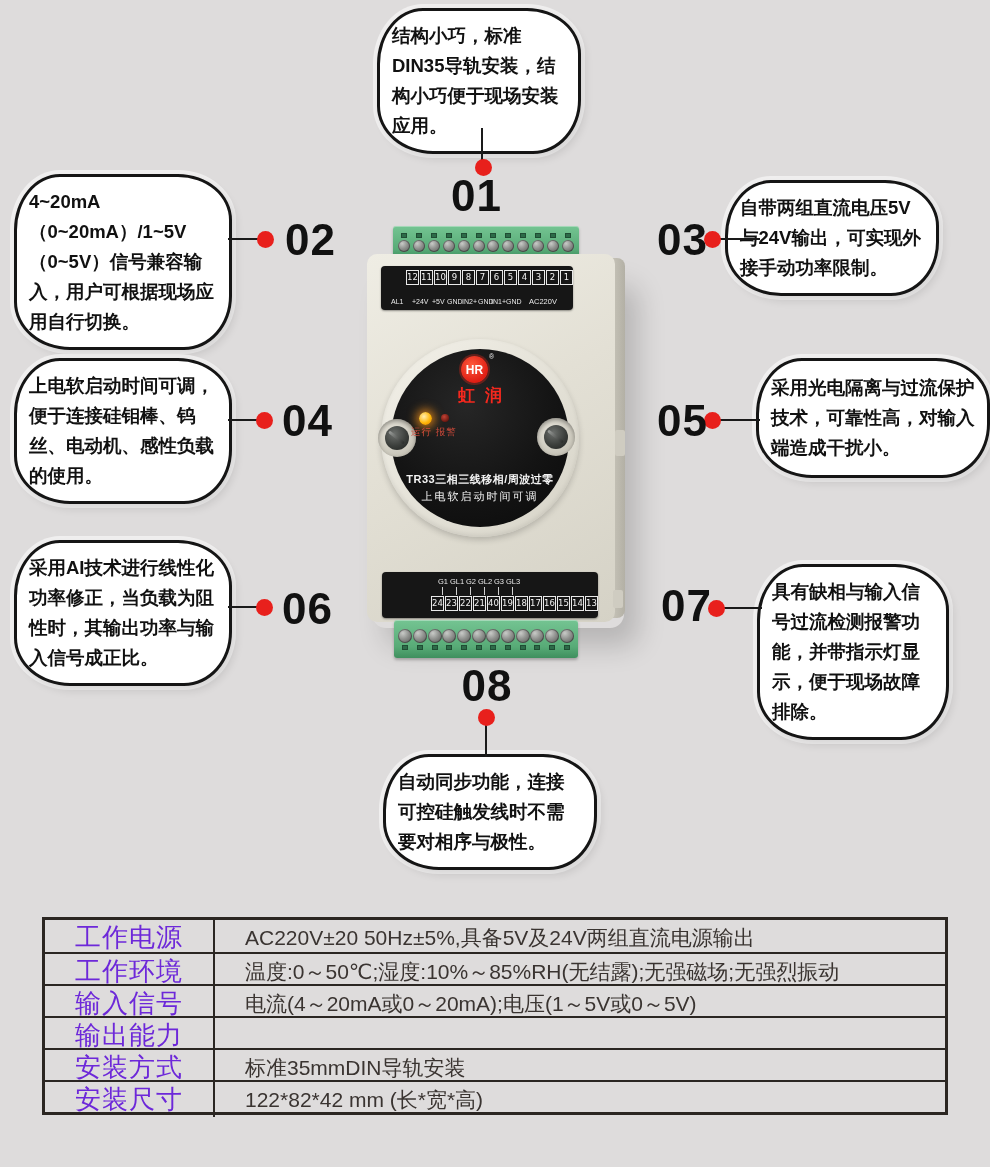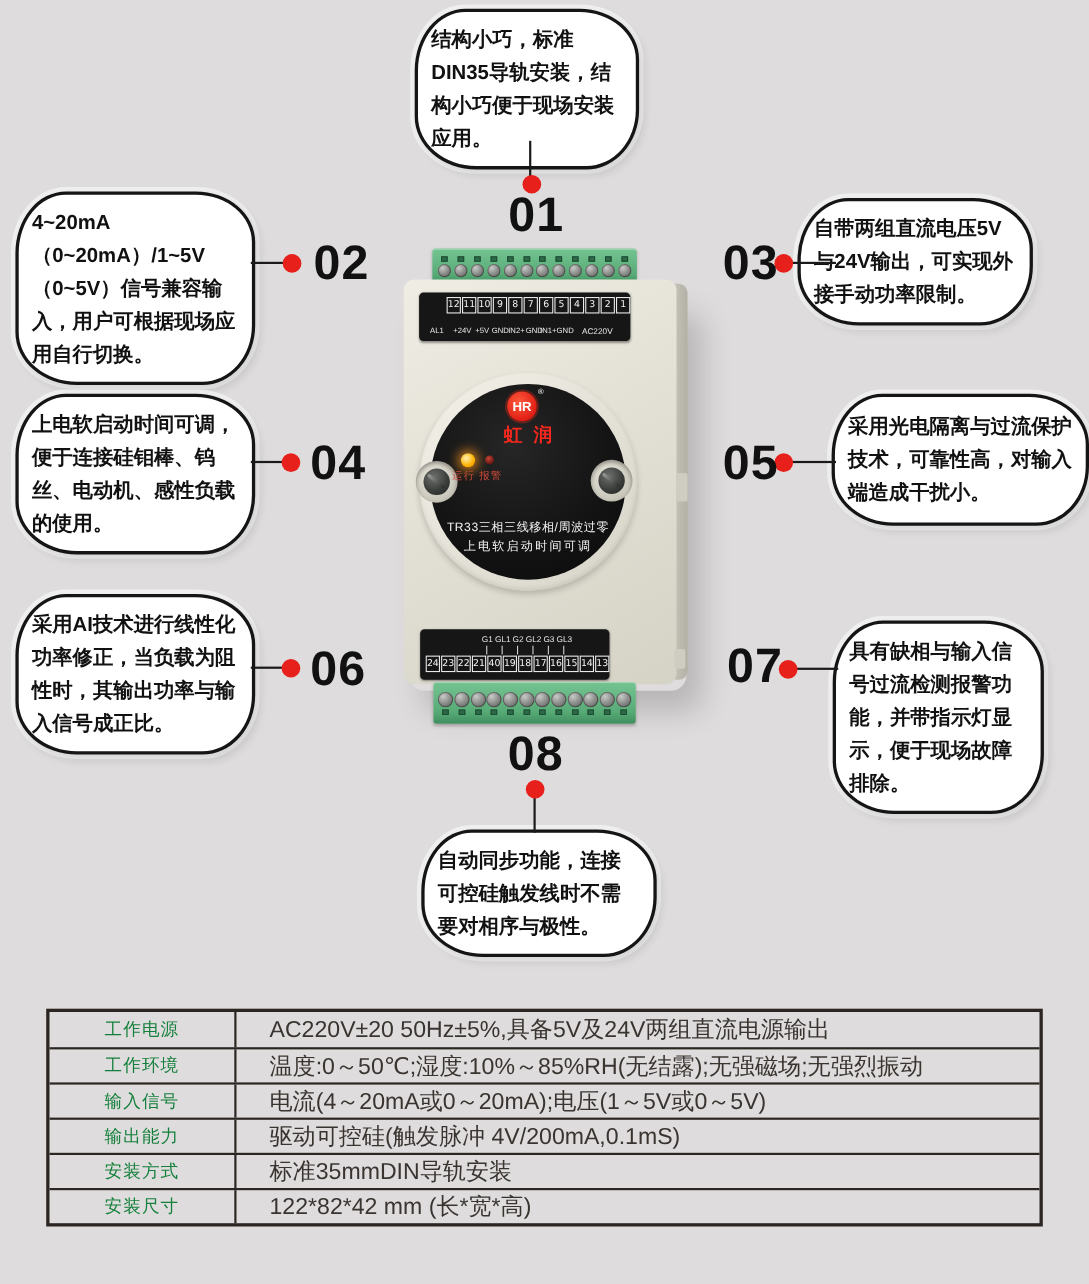--- a/index.html
+++ b/index.html
@@ -66,21 +66,21 @@
   .thole{width:6px;height:5px;background:#2c6b48;border:1px solid #1f4d33;display:block;}
   .tscrew{width:12px;height:12px;border-radius:50%;display:block;
     background:radial-gradient(circle at 35% 30%,#c8cac7 0%,#8f918e 45%,#4f524f 100%);
     box-shadow:inset 0 0 0 1px rgba(0,0,0,0.35);}
   .tblock-bottom .tscrew{width:14px;height:14px;}
 
   
   .strip{position:absolute;background:#161616;border-radius:4px;
     box-shadow:0 1px 2px rgba(0,0,0,0.4);}
   .strip-top{left:381px;top:266px;width:192px;height:44px;}
-  .strip-bottom{left:382px;top:572px;width:172px;height:46px;}
+  .strip-bottom{left:382px;top:572px;width:216px;height:46px;}
   .nbox-row{display:flex;gap:1px;justify-content:flex-end;padding-top:4px;}
   .strip-bottom .nbox-row{padding-top:24px;}
   .nbox{width:13px;height:15px;border:1px solid #e9e9e9;color:#f2f2f2;
     font-size:8.5px;line-height:13px;text-align:center;font-family:"DejaVu Sans",sans-serif;}
   .tlabels{position:absolute;left:0;top:31px;width:100%;height:10px;}
   .tlabels span{position:absolute;color:#e9e9e9;font-size:7px;line-height:10px;white-space:nowrap;}
   .strip-top .tlabels span:nth-child(1){left:10px;}
   .strip-top .tlabels span:nth-child(2){left:31px;}
   .strip-top .tlabels span:nth-child(3){left:51px;}
   .strip-top .tlabels span:nth-child(4){left:66px;}
@@ -130,34 +130,34 @@
     color:#f5281e;font-size:17px;font-weight:bold;letter-spacing:10px;text-indent:10px;}
   .led{position:absolute;border-radius:50%;}
   .led-run{left:419px;top:412px;width:13px;height:13px;
     background:radial-gradient(circle at 38% 35%,#ffeeb0 0%,#ffb608 55%,#e07b00 100%);
     box-shadow:0 0 10px 3px rgba(255,150,25,0.75);}
   .led-alarm{left:441px;top:414px;width:8px;height:8px;
     background:radial-gradient(circle at 40% 35%,#c24335,#5f120c 80%);}
   .led-text{position:absolute;left:411px;top:426px;color:#d04a3a;font-size:9.5px;
     letter-spacing:1px;white-space:nowrap;}
   .model1{position:absolute;left:381px;top:472px;width:198px;text-align:center;
-    color:#f4f4f4;font-size:11px;letter-spacing:0.5px;}
+    color:#f4f4f4;font-size:11px;letter-spacing:0.5px;font-weight:bold;}
   .model2{position:absolute;left:381px;top:489px;width:198px;text-align:center;
     color:#f4f4f4;font-size:11px;letter-spacing:2px;}
   .side-tab{position:absolute;width:10px;height:26px;background:#cfccc1;border-radius:2px;}
   .tab1{left:615px;top:430px;}
   .tab2{left:613px;top:590px;height:18px;}
 
   
   .spec-table{position:absolute;left:42px;top:917px;width:906px;
     border:3px solid #2b2622;background:transparent;}
   .spec-row{display:grid;grid-template-columns:170px 1fr;height:32px;}
   .spec-row + .spec-row{border-top:2px solid #2b2622;}
   .spec-label{border-right:2px solid #2b2622;display:flex;align-items:center;justify-content:center;
-    color:#15803d;font-size:16px;font-weight:500;letter-spacing:1px;}
+    color:#6d28d9;font-size:26px;font-weight:500;letter-spacing:1px;}
   .spec-value{display:flex;align-items:center;padding-left:30px;
     color:#3a3431;font-size:21px;font-weight:400;white-space:nowrap;}
 </style>
 </head>
 <body>
 
 <div class="bubble b1">
     <span>结构小巧，标准DIN35导轨安装，结构小巧便于现场安装应用。</span>
   </div>
 <div class="bubble b2">
@@ -193,21 +193,21 @@
 
 <div class="dot" style="left:475px;top:159px;"></div>
 <div class="dot" style="left:257px;top:231px;"></div>
 <div class="dot" style="left:704px;top:231px;"></div>
 <div class="dot" style="left:256px;top:412px;"></div>
 <div class="dot" style="left:704px;top:412px;"></div>
 <div class="dot" style="left:256px;top:599px;"></div>
 <div class="dot" style="left:708px;top:600px;"></div>
 <div class="dot" style="left:478px;top:709px;"></div>
 
-<div class="num" style="left:451px;top:174px;width:62px;text-align:right;">01</div>
+<div class="num" style="left:451px;top:174px;width:62px;text-align:left;">01</div>
 <div class="num" style="left:285px;top:218px;">02</div>
 <div class="num" style="left:657px;top:218px;">03</div>
 <div class="num" style="left:282px;top:399px;">04</div>
 <div class="num" style="left:657px;top:399px;text-align:right;">05</div>
 <div class="num" style="left:282px;top:587px;">06</div>
 <div class="num" style="left:661px;top:584px;">07</div>
 <div class="num" style="left:458px;top:664px;width:58px;text-align:center;">08</div>
 
 <div class="dev-shadow"></div>
 <div class="dev-side"></div>
@@ -402,21 +402,20 @@
   <div class="spec-row">
     <div class="spec-label">工作环境</div>
     <div class="spec-value">温度:0～50℃;湿度:10%～85%RH(无结露);无强磁场;无强烈振动</div>
   </div>
   <div class="spec-row">
     <div class="spec-label">输入信号</div>
     <div class="spec-value">电流(4～20mA或0～20mA);电压(1～5V或0～5V)</div>
   </div>
   <div class="spec-row">
     <div class="spec-label">输出能力</div>
-    <div class="spec-value">驱动可控硅(触发脉冲 4V/200mA,0.1mS)</div>
   </div>
   <div class="spec-row">
     <div class="spec-label">安装方式</div>
     <div class="spec-value">标准35mmDIN导轨安装</div>
   </div>
   <div class="spec-row">
     <div class="spec-label">安装尺寸</div>
     <div class="spec-value">122*82*42 mm (长*宽*高)</div>
   </div>
 </div>

